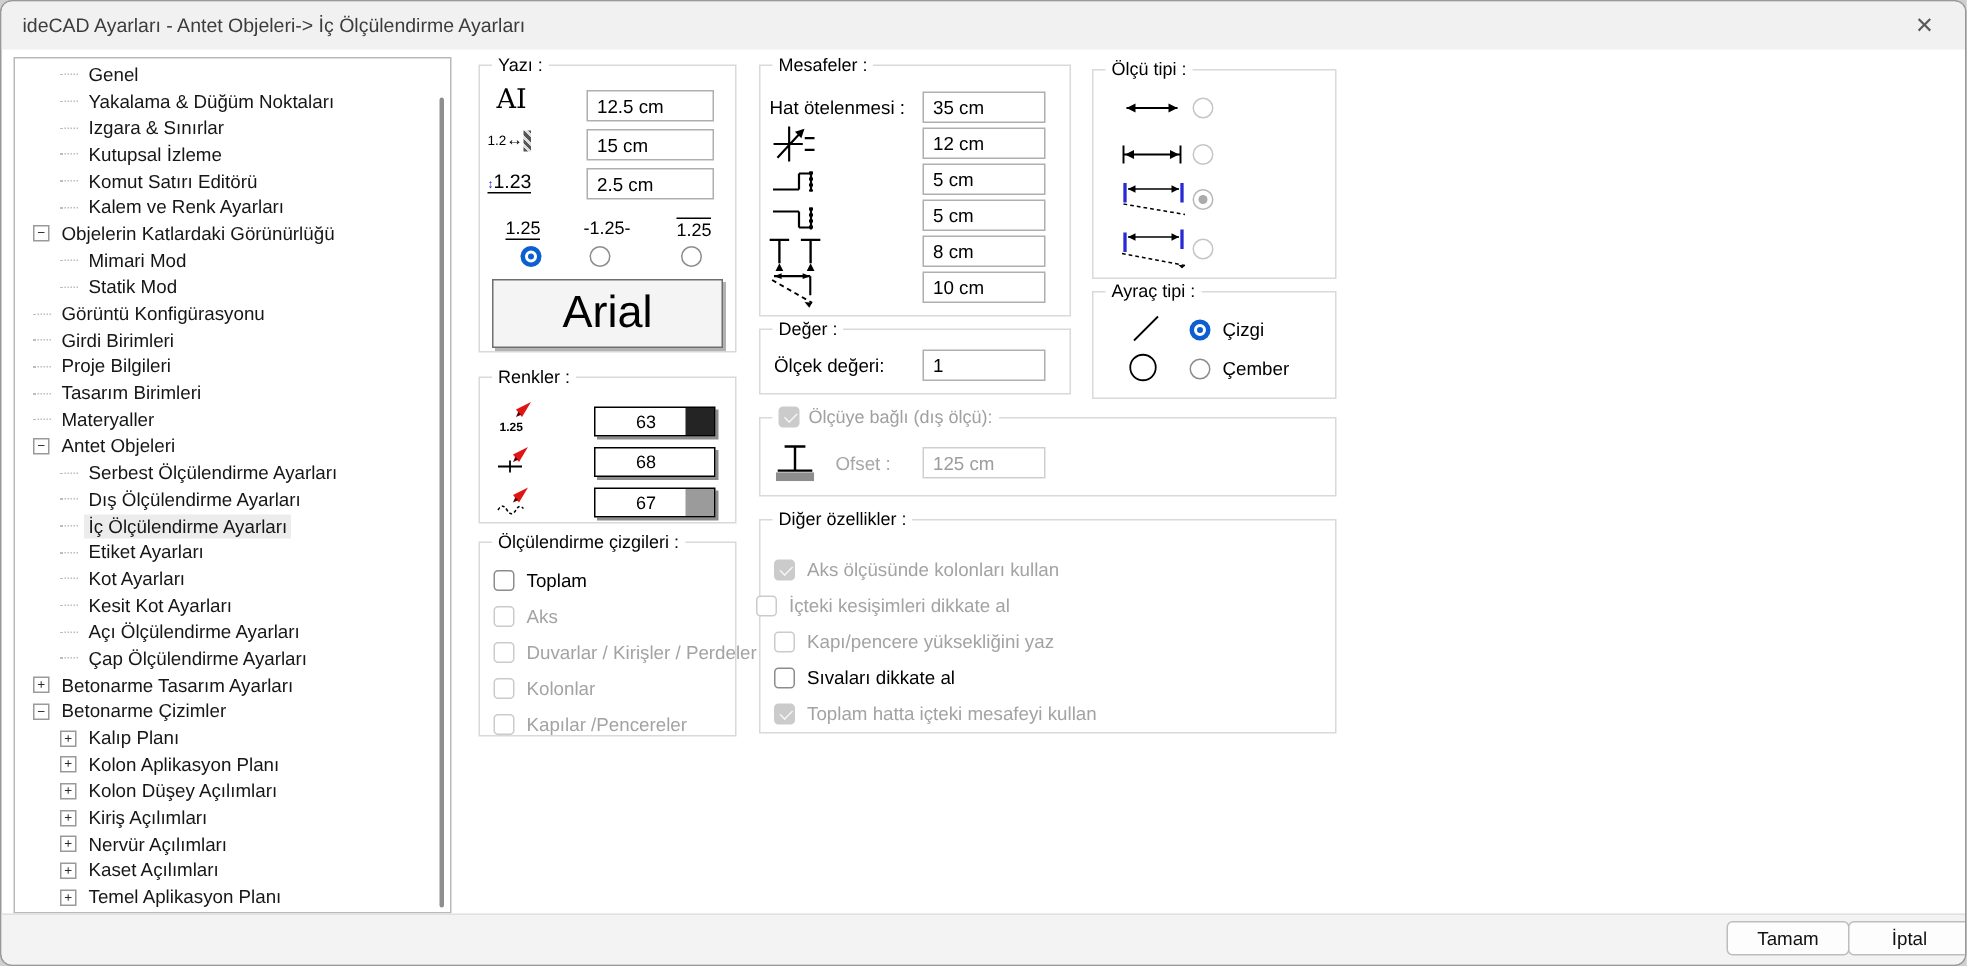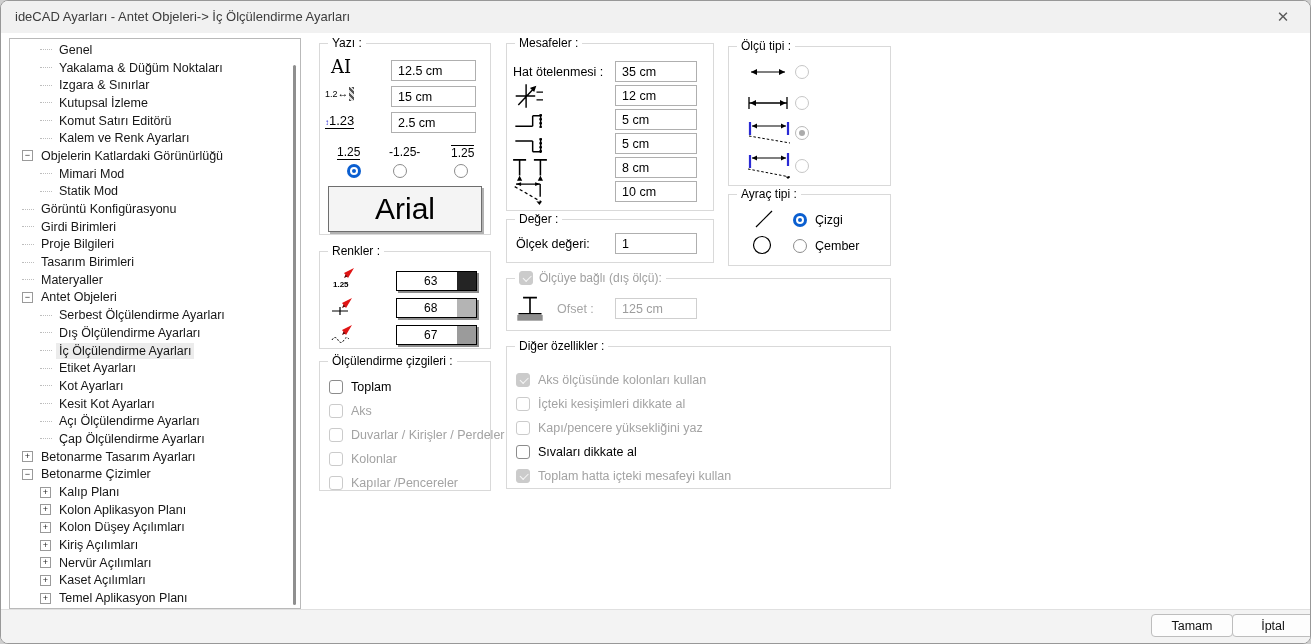--- a/index.html
+++ b/index.html
@@ -242,21 +242,21 @@
     <span class="num">63</span>
     <span class="swatch" style="background-color: rgb(36, 36, 36);"></span>
   </div>
   <span class="icon" style="left:330px;top:292px;">
     <svg width="26" height="24" viewBox="0 0 26 24">
         <polygon points="21,5 15,15 11,10" fill="#e01414"></polygon>
         <polygon points="12.5,11.5 11,15 14.5,13.5" fill="#5a0000"></polygon>
         <path d="M1 18 H17 M9 14 V22" stroke="#000" stroke-width="1.2" fill="none"></path>
       </svg>
   </span>
-  <div class="colorctl" style="left:395px;top:297px;">
+  <div class="colorctl" style="left:395px;top:297px;align-items:center;">
     <span class="num">68</span>
     <span class="swatch" style="background-color: rgb(180, 180, 180);"></span>
   </div>
   <span class="icon" style="left:330px;top:319px;">
     <svg width="26" height="24" viewBox="0 0 26 24">
         <polygon points="21,5 15,15 11,10" fill="#e01414"></polygon>
         <polygon points="12.5,11.5 11,15 14.5,13.5" fill="#5a0000"></polygon>
         <path d="M1 20 q3 -5 6 0 q3 5 6 0 q2 -4 5 -1" stroke="#000" stroke-width="1" fill="none" stroke-dasharray="2 1.5"></path>
       </svg>
   </span>
@@ -352,21 +352,21 @@
   <span class="flabel dis" style="left:556px;top:301px;">Ofset :</span>
   <input class="tfield" style="left: 614px; top: 297px; width: 82px;" disabled="" value="125 cm">
 
   <div class="group" style="left:505px;top:345px;width:385px;height:143px;">
     <span class="glabel">Diğer özellikler :</span>
   </div>
   <div class="cbrow dis" style="left:515px;top:372px;">
       <span class="cb chk-dis"></span>
       <span>Aks ölçüsünde kolonları kullan</span>
     </div>
-  <div class="cbrow dis" style="left:515px;top:396px;">
+  <div class="cbrow dis" style="left:503px;top:396px;">
       <span class="cb dis"></span>
       <span>İçteki kesişimleri dikkate al</span>
     </div>
   <div class="cbrow dis" style="left:515px;top:420px;">
       <span class="cb dis"></span>
       <span>Kapı/pencere yüksekliğini yaz</span>
     </div>
   <div class="cbrow" style="left:515px;top:444px;">
       <span class="cb"></span>
       <span>Sıvaları dikkate al</span>

